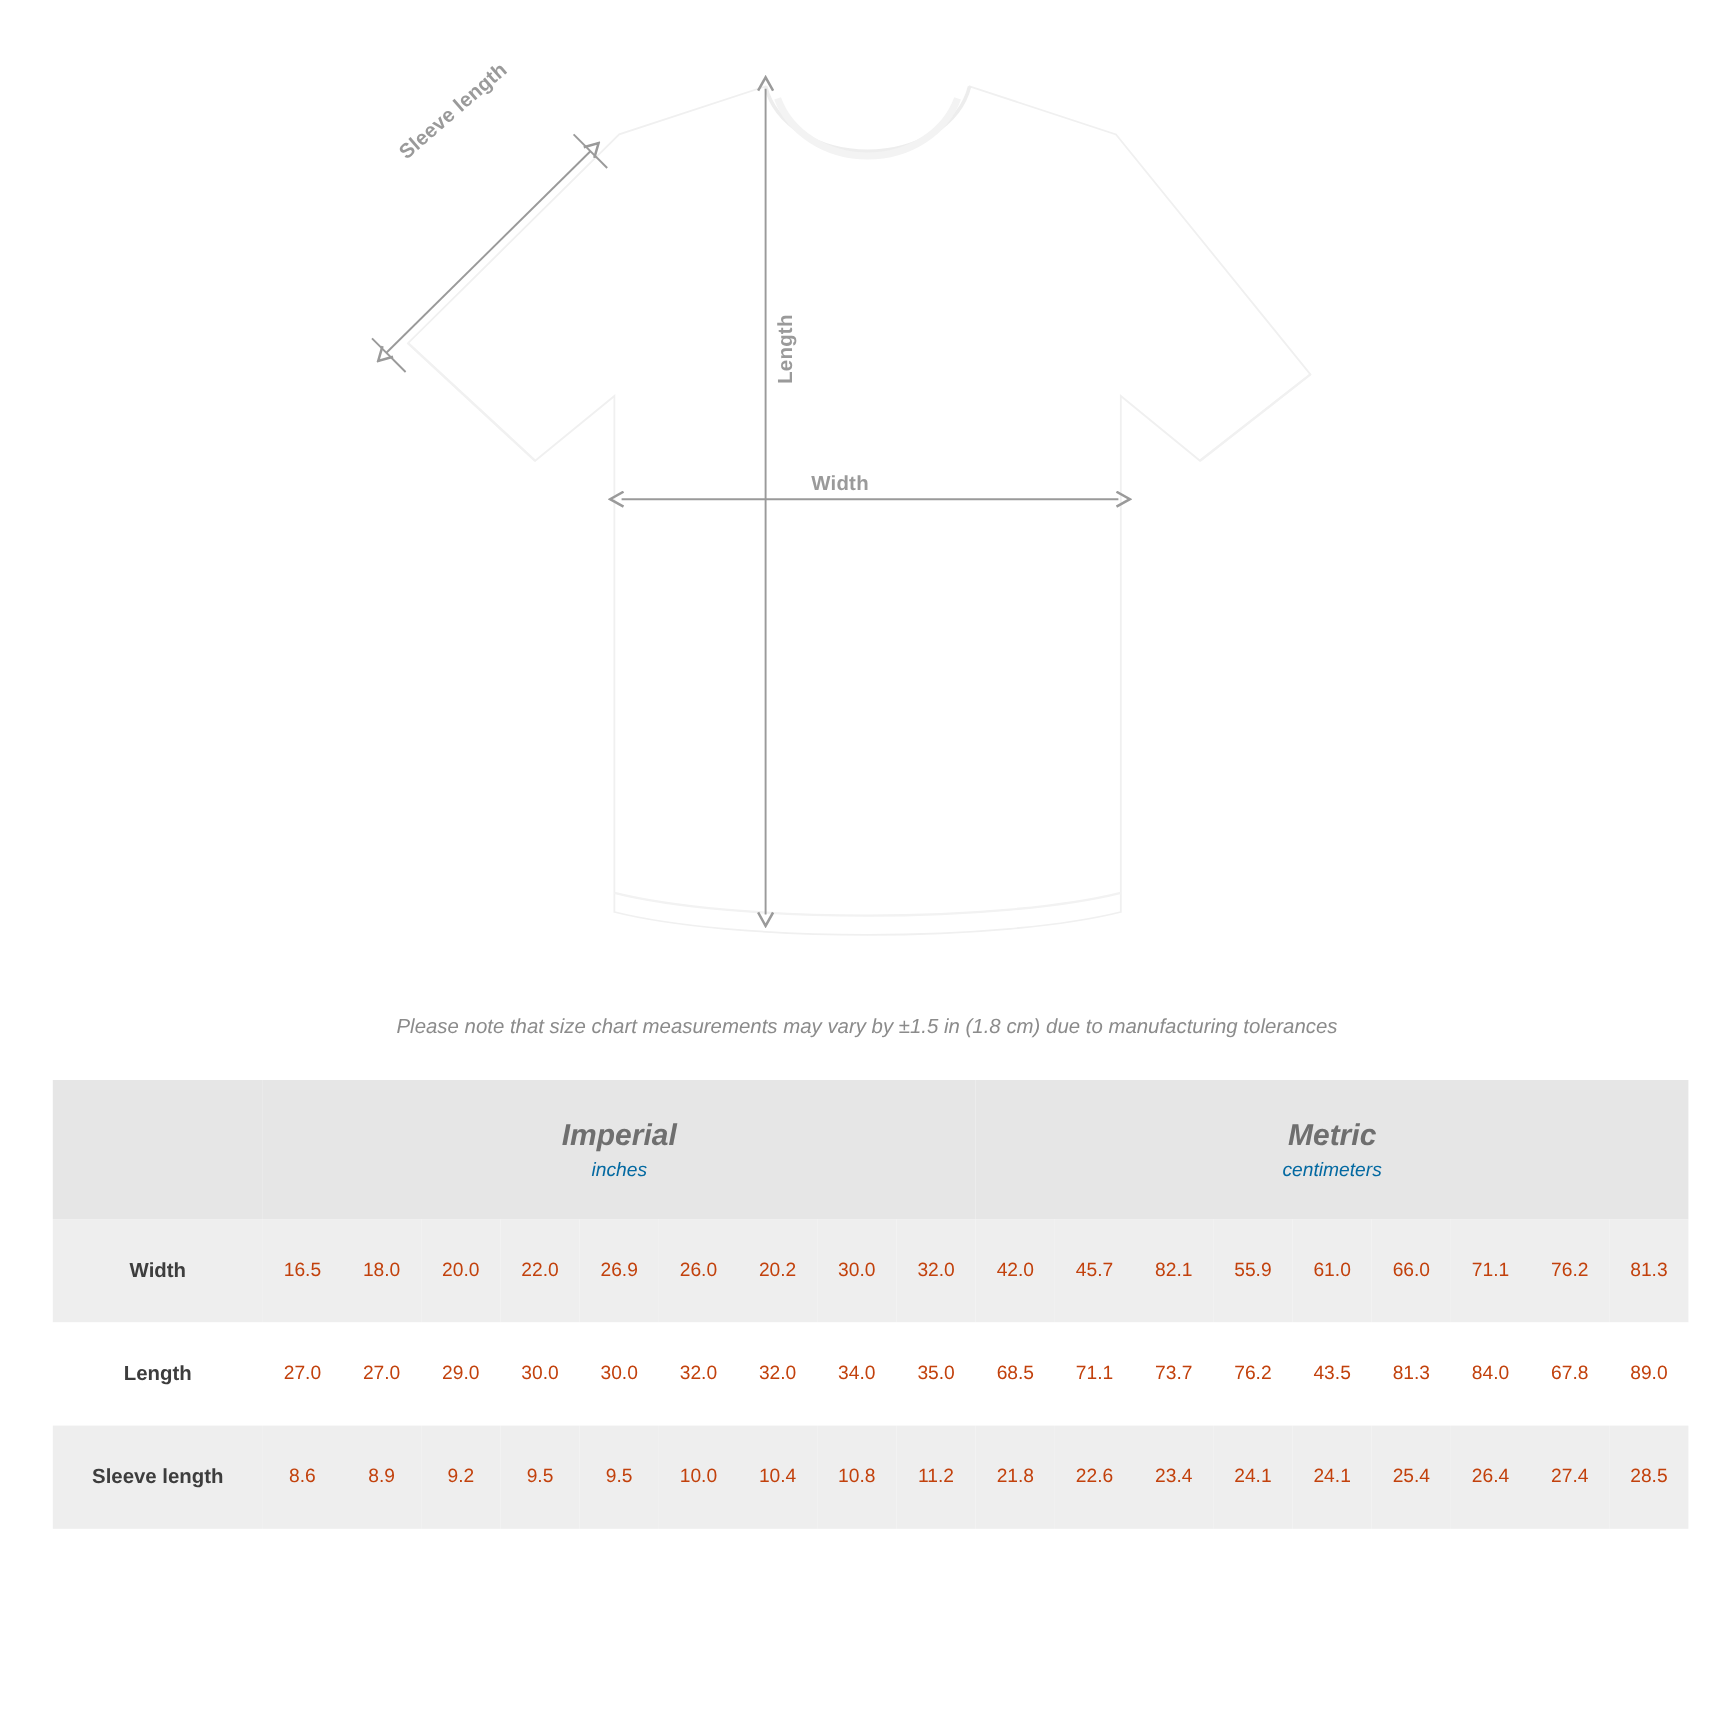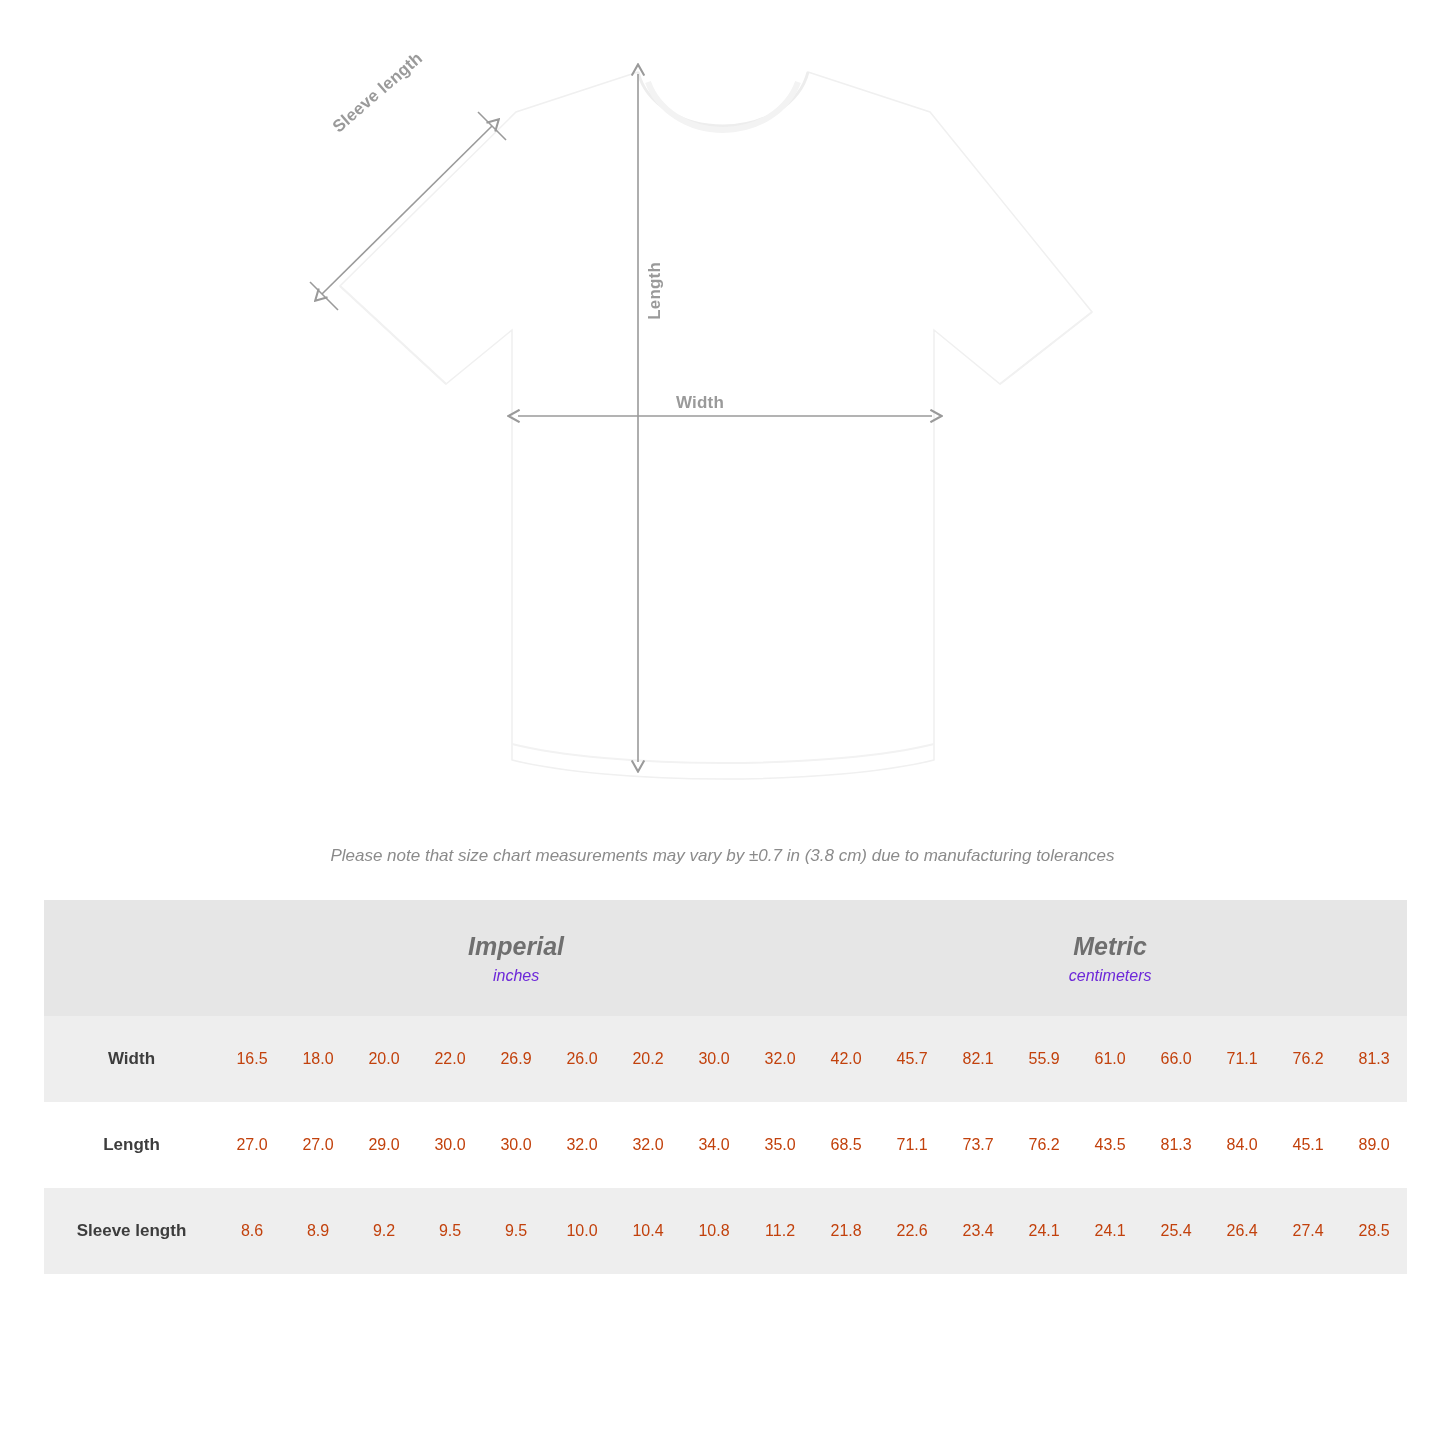--- a/index.html
+++ b/index.html
@@ -94,21 +94,21 @@
   .unit-title {
     font-size: 25px;
     font-style: italic;
     font-weight: bold;
     color: #6f6f6f;
     line-height: 1.25;
   }
   .unit-sub {
     font-size: 16px;
     font-style: italic;
-    color: #6d28d9;
+    color: #0369a1;
     margin-top: 4px;
   }
   .col-label {
     width: 175px;
     font-weight: bold;
     font-size: 17px;
     color: #4a4a4a;
   }
   .hdr-row td {
     height: 84px;
@@ -190,21 +190,21 @@
         <line x1="478" y1="112" x2="506" y2="140" stroke="#9a9a9a" stroke-width="1.6"></line>
         <line x1="310" y1="282" x2="338" y2="310" stroke="#9a9a9a" stroke-width="1.6"></line>
       </g>
     </svg>
 
     <div class="dim-label label-length">Length</div>
     <div class="dim-label label-width">Width</div>
     <div class="dim-label label-sleeve">Sleeve length</div>
   </div>
 
-  <div class="subtitle">Please note that size chart measurements may vary by ±0.7 in (3.8 cm) due to manufacturing tolerances</div>
+  <div class="subtitle">Please note that size chart measurements may vary by ±1.5 in (1.8 cm) due to manufacturing tolerances</div>
 
   <div class="table-wrap">
     <table class="size-table">
       <colgroup>
         <col style="width:175px">
         <col span="9" style="width:66px">
         <col span="9" style="width:66px">
       </colgroup>
       <tbody>
 
@@ -254,21 +254,21 @@
           <td>32.0</td>
           <td>34.0</td>
           <td>35.0</td>
           <td>68.5</td>
           <td>71.1</td>
           <td>73.7</td>
           <td>76.2</td>
           <td>43.5</td>
           <td>81.3</td>
           <td>84.0</td>
-          <td>45.1</td>
+          <td>67.8</td>
           <td>89.0</td>
         </tr>
 
         <tr class="data-row row-shaded">
           <td class="col-label">Sleeve length</td>
           <td>8.6</td>
           <td>8.9</td>
           <td>9.2</td>
           <td>9.5</td>
           <td>9.5</td>

